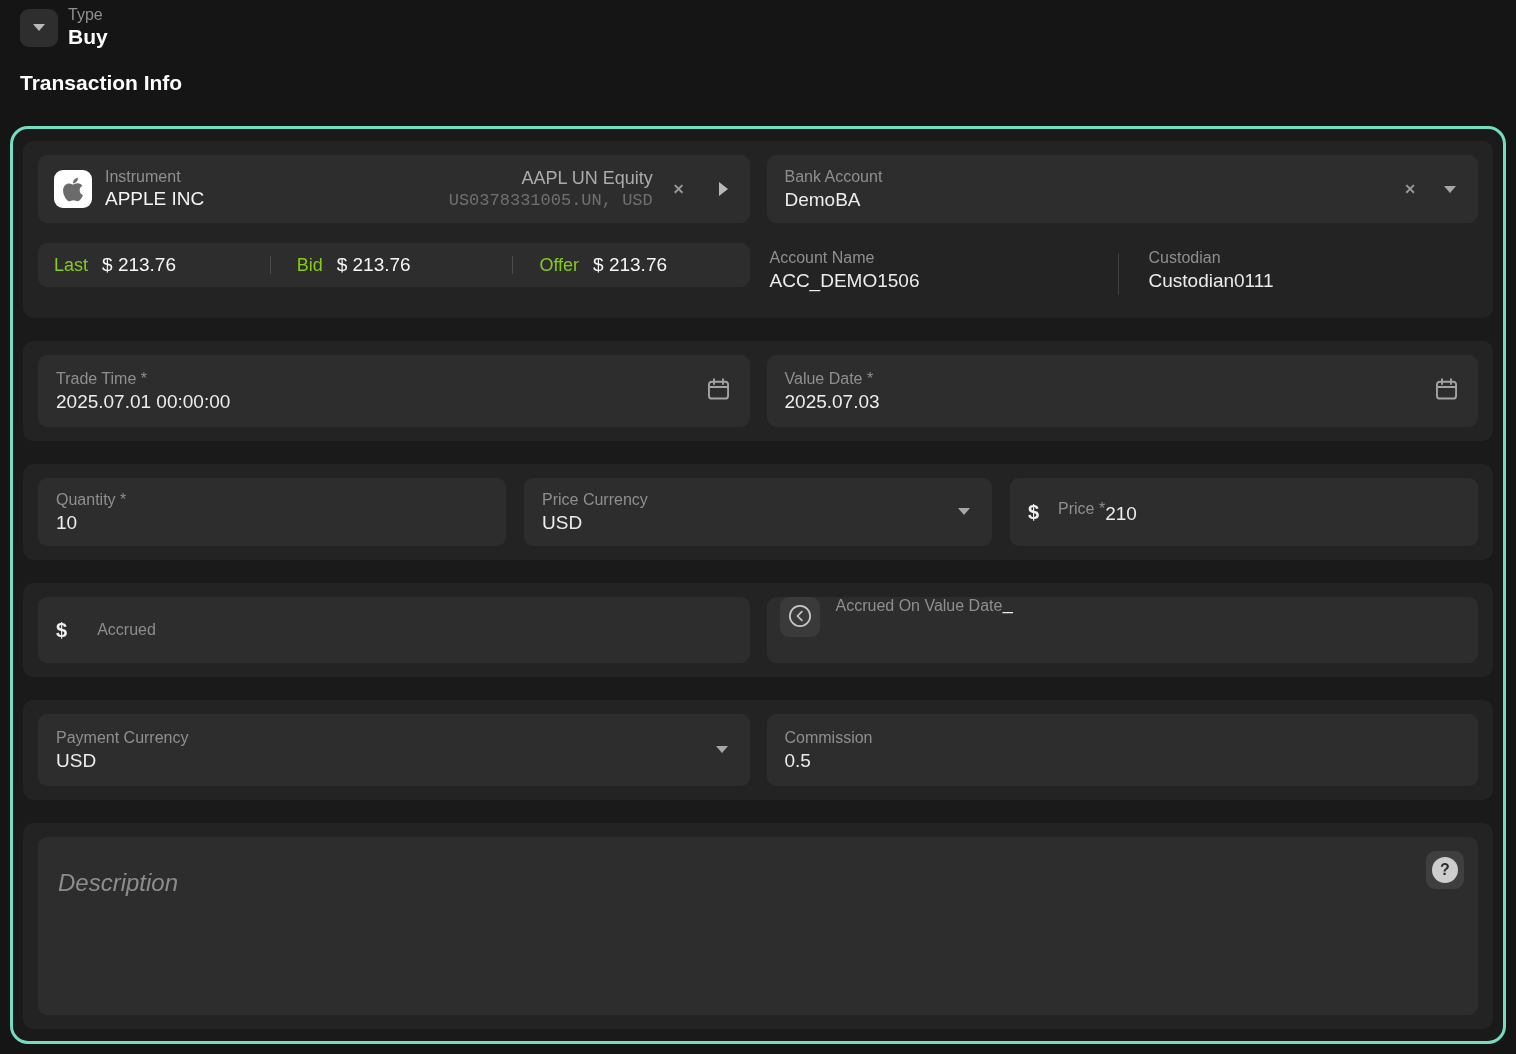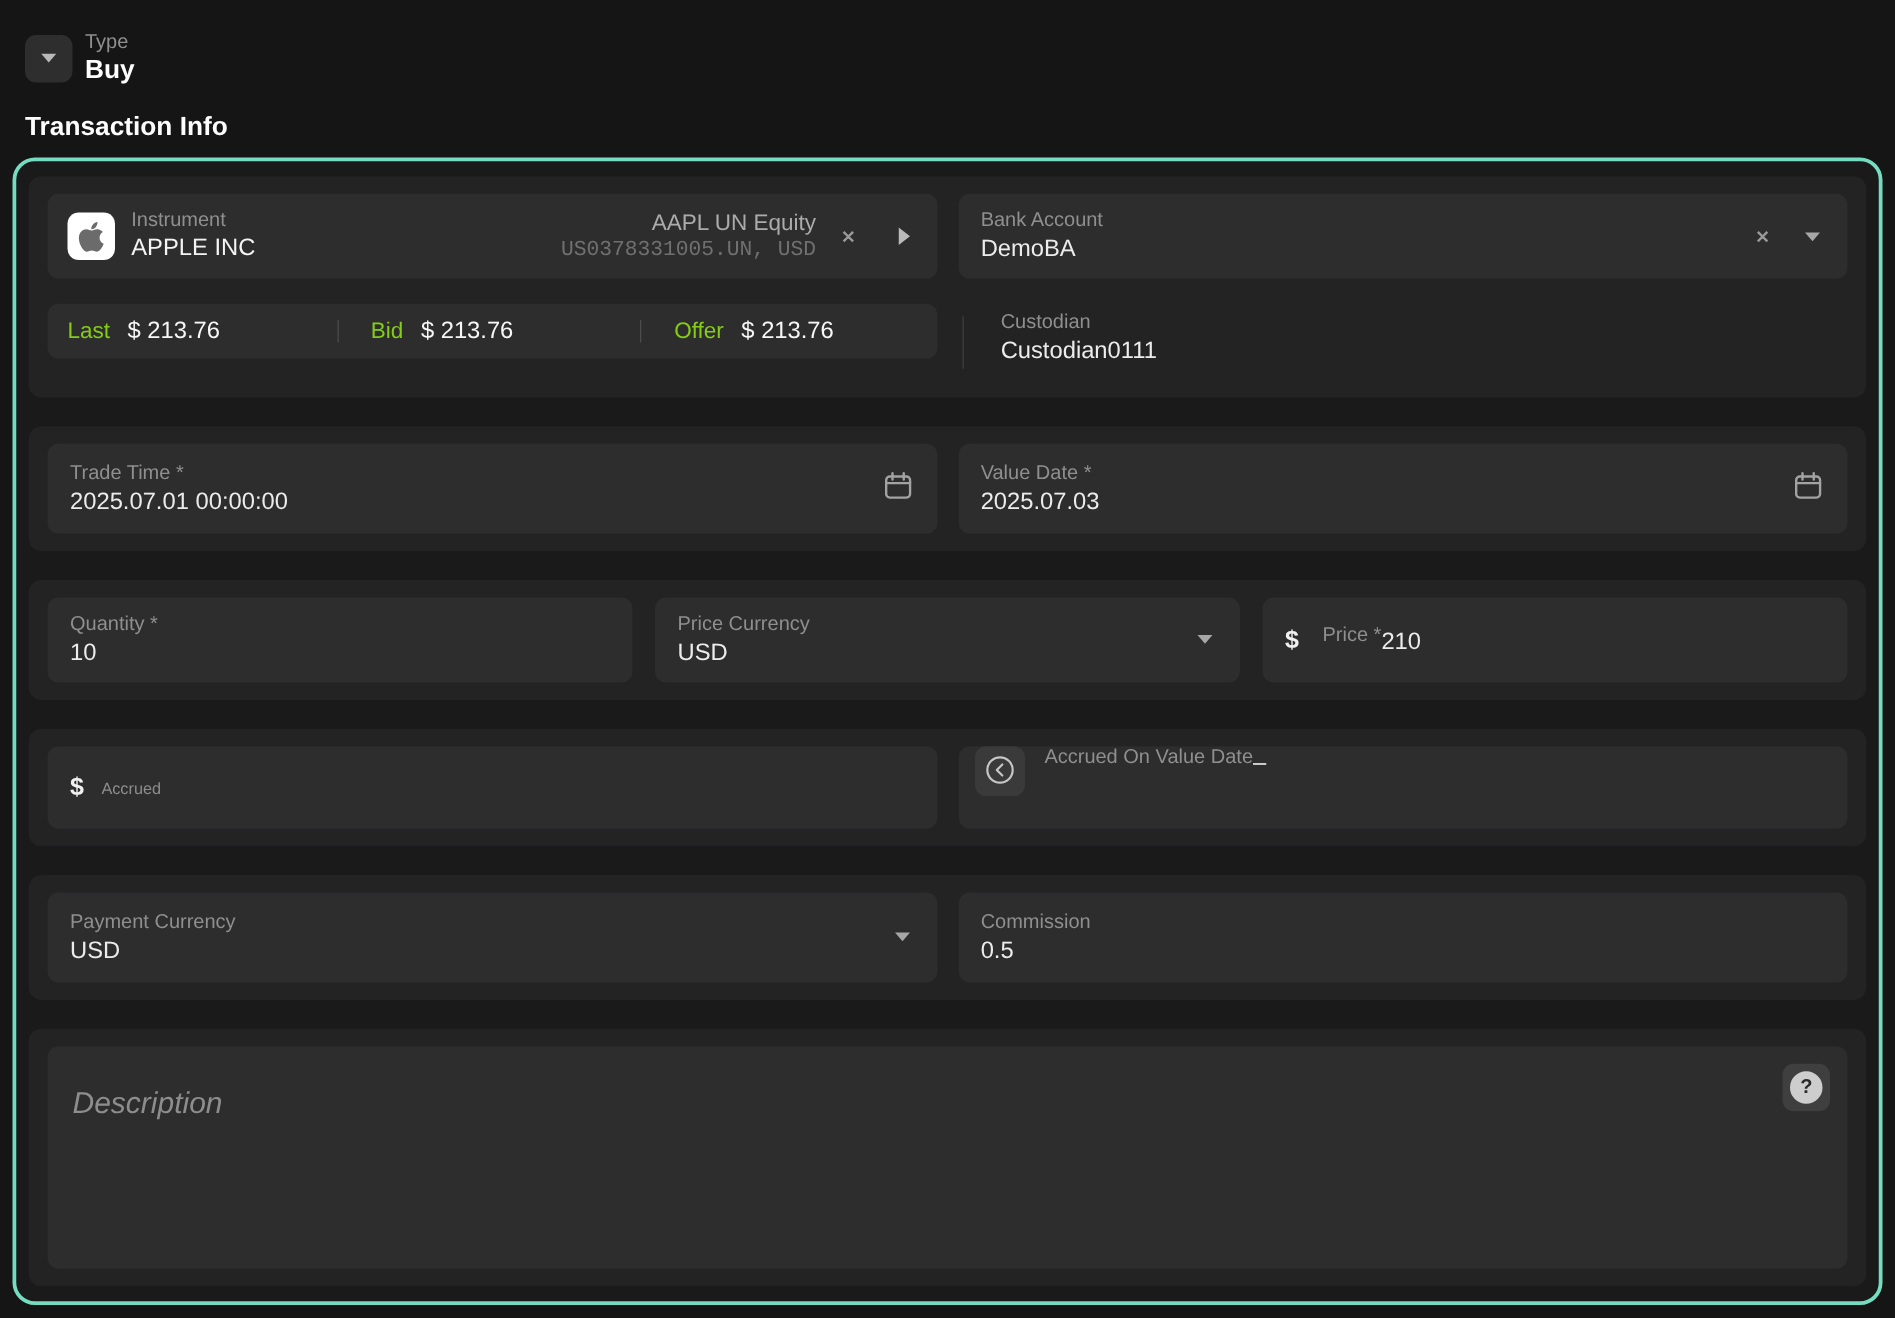--- a/index.html
+++ b/index.html
@@ -1,21 +1,21 @@
 <!DOCTYPE html>
 <html><head>
 <meta charset="utf-8">
 <style>
   * { margin:0; padding:0; box-sizing:border-box; }
   html,body { background:#121212; }
   body { font-family:"Liberation Sans", sans-serif; }
   .page { position:relative; width:1516px; height:1054px; background:#151515; overflow:hidden; }
 
   
-  .top { padding:25px 20px 0 20px; }
+  .top { padding:6px 20px 0 20px; }
   .type-row { display:flex; align-items:center; gap:10px; }
   .icon-btn { border:none; cursor:pointer; }
   .type-dd { width:38px; height:38px; background:#2e2e2f; border-radius:9px;
              display:flex; align-items:center; justify-content:center; }
   .caret-down { width:0; height:0; border-left:6px solid transparent;
                 border-right:6px solid transparent; border-top:7px solid #b9b9b9; }
   .lbl { color:#8f8f8f; font-size:16px; }
   .type-val { color:#fdfdfd; font-size:21px; font-weight:bold; margin-top:1px; }
   .title { color:#fdfdfd; font-size:21px; font-weight:bold; margin:22px 0 0 0; }
 
@@ -73,21 +73,21 @@
   .s3-row { display:flex; gap:18px; }
   .qty-card { flex:1; height:68px; }
   .pc-card { flex:1; height:68px; }
   .price-card { flex:1; height:68px; flex-direction:row; align-items:center; display:flex; }
   .dollar { color:#f0f0f0; font-size:20px; font-weight:bold; width:30px; flex:none; }
   .stack { display:flex; flex-direction:row; justify-content:center; }
   .caret-pos { position:absolute; right:22px; top:50%; transform:translateY(-4px); }
 
   .accrued-card { height:66px; display:flex; align-items:center; padding:0 18px; }
   .accrued-input { background:transparent; border:none; outline:none; color:#d946ef;
-                   font-size:13px; font-family:"Liberation Sans", sans-serif; flex:1; margin-left:14px; }
+                   font-size:16px; font-family:"Liberation Sans", sans-serif; flex:1; margin-left:30px; }
   .accrued-input::placeholder { color:#8d8d8d; opacity:1; }
 
   .aovd-card { height:66px; display:flex; padding:0 13px; }
   .aovd-btn { width:40px; height:40px; background:#3a3a3b; border-radius:9px; flex:none;
               display:flex; align-items:center; justify-content:center; }
   .aovd-text { margin-left:16px; }
 
   
   .s6 { height:206px; }
   .desc-card { height:178px; padding:6px 8px; }
@@ -161,20 +161,24 @@
       <div>
         <div class="card bank-card">
           <div class="lbl">Bank Account</div>
           <div class="val">DemoBA</div>
           <div class="bank-icons">
             <span class="x-icon" style="margin-left:0">✕</span>
             <span class="caret-sm"></span>
           </div>
         </div>
         <div class="acct-row">
+          <div class="acct-col1">
+            <div class="lbl">Account Name</div>
+            <div class="val">ACC_DEMO1506</div>
+          </div>
           <div class="acct-div"></div>
           <div class="acct-col2">
             <div class="lbl">Custodian</div>
             <div class="val">Custodian0111</div>
           </div>
         </div>
       </div>
     </section>
 
     <section class="sec s2 sec-grid2">

